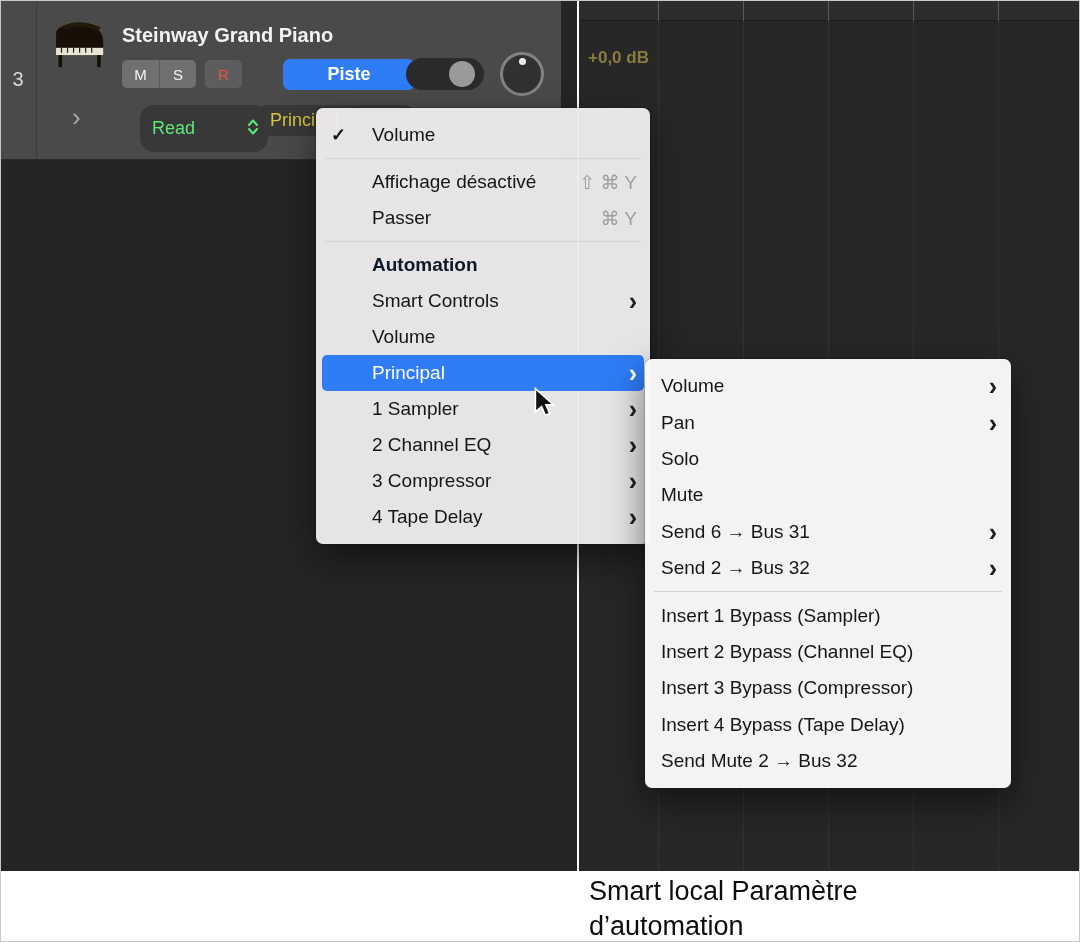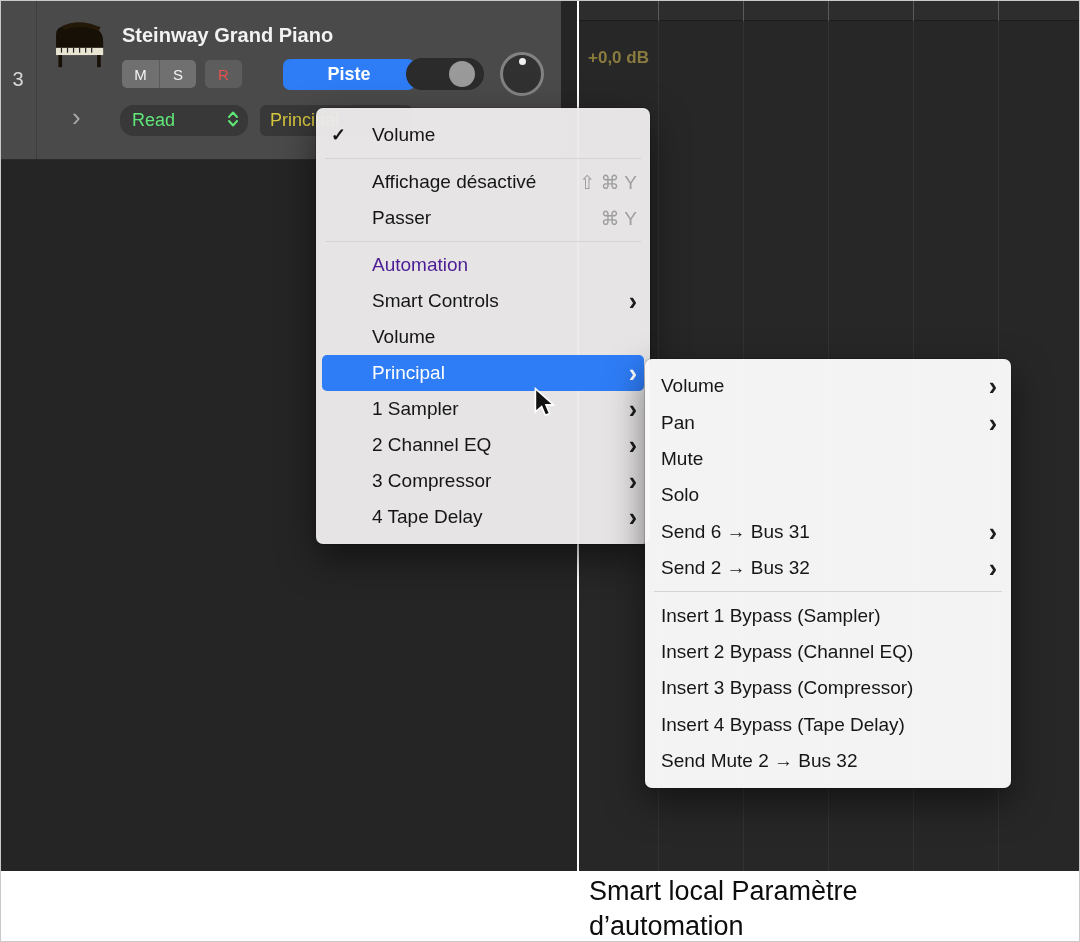--- a/index.html
+++ b/index.html
@@ -28,21 +28,21 @@
   .ms-group { position:absolute; left:122px; top:60px; display:flex; border-radius:5px; overflow:hidden; }
   .ms-btn { width:37px; height:28px; background:#707070; color:#f4f4f4; font-size:15px; display:flex; align-items:center; justify-content:center; cursor:default; }
   .ms-btn + .ms-btn { border-left:1px solid #5b5b5b; }
   .r-btn { position:absolute; left:205px; top:60px; width:37px; height:28px; background:#5d5d5d; border-radius:5px; color:#e8514a; font-size:15px; display:flex; align-items:center; justify-content:center; }
   .piste-btn { position:absolute; left:283px; top:59px; width:132px; height:31px; background:#2e7cf6; border-radius:7px; color:#ffffff; font-size:18px; font-weight:bold; display:flex; align-items:center; justify-content:center; }
   .toggle { position:absolute; left:406px; top:58px; width:78px; height:32px; background:#2b2b2b; border-radius:16px; }
   .toggle-knob { position:absolute; left:43px; top:3px; width:26px; height:26px; border-radius:50%; background:#9a9a9a; }
   .rotary { position:absolute; left:500px; top:52px; width:44px; height:44px; border-radius:50%; background:#313131; border:3px solid #828282; }
   .rotary-dot { position:absolute; left:50%; top:3px; width:7px; height:7px; margin-left:-3.5px; border-radius:50%; background:#f0f0f0; }
   .disclosure { position:absolute; left:72px; top:104px; color:#a9a9a9; font-size:26px; line-height:1; }
-  .read-select { position:absolute; left:120px; top:105px; width:128px; height:31px; background:#383838; border-radius:14px; display:flex; align-items:center; padding:0 9px 0 12px; }
+  .read-select { position:absolute; left:140px; top:105px; width:128px; height:47px; background:#383838; border-radius:14px; display:flex; align-items:center; padding:0 9px 0 12px; }
   .read-label { color:#5fe879; font-size:18px; flex:1; }
   .param-select { position:absolute; left:260px; top:105px; width:152px; height:31px; background:#383838; border-radius:6px; display:flex; align-items:center; padding:0 10px; }
   .param-label { color:#d6c53e; font-size:18px; white-space:nowrap; overflow:hidden; }
 
   
   .callout-line { position:absolute; left:577px; top:0; width:2px; height:872px; background:#ffffff; z-index:6; }
   .caption { position:absolute; left:589px; top:874px; font-size:27px; line-height:1.3; color:#0d0d0d; z-index:7; }
 
   
   .menu {
@@ -50,21 +50,21 @@
     background:rgba(236,234,234,0.97);
     box-shadow:0 0 0 1px rgba(0,0,0,0.14), 0 14px 36px rgba(0,0,0,0.5);
   }
   .main-menu { left:316px; top:108px; width:334px; }
   .sub-menu { left:645px; top:359px; width:366px; z-index:11; background:rgba(249,248,248,0.98); }
   .mi { position:relative; height:36px; display:flex; align-items:center; padding:0 13px 0 56px; font-size:19px; color:#161616; white-space:nowrap; }
   .sub-menu .mi { padding:0 14px 0 16px; height:36.4px; }
   .mi .check { position:absolute; left:15px; font-size:18px; font-weight:bold; }
   .mi .chev { margin-left:auto; font-size:25px; line-height:0.8; color:#1d1d1d; font-weight:bold; padding-left:10px; }
   .mi .shortcut { margin-left:auto; color:#9e9e9e; font-size:19px; }
-  .mi.section { color:#4c1d95; }
+  .mi.section { color:#0f172a;font-weight:bold; }
   .mi.hl { background:#2e7cf6; border-radius:5px; margin:0 6px; padding:0 7px 0 50px; color:#ffffff; }
   .mi.hl .chev { color:#ffffff; }
   .sep { height:1px; background:#d5d3d3; margin:5px 9px; }
 
   
   .cursor { position:absolute; left:531px; top:387px; z-index:40; }
 </style>
 </head>
 <body>
 
@@ -195,24 +195,24 @@
 <div class="menu sub-menu">
   <div class="mi">
     <span>Volume</span>
     <span class="chev">›</span>
   </div>
   <div class="mi">
     <span>Pan</span>
     <span class="chev">›</span>
   </div>
   <div class="mi">
+    <span>Solo</span>
+  </div>
+  <div class="mi">
     <span>Mute</span>
-  </div>
-  <div class="mi">
-    <span>Solo</span>
   </div>
   <div class="mi">
     <span>Send 6 → Bus 31</span>
     <span class="chev">›</span>
   </div>
   <div class="mi">
     <span>Send 2 → Bus 32</span>
     <span class="chev">›</span>
   </div>
   <div class="sep"></div>

